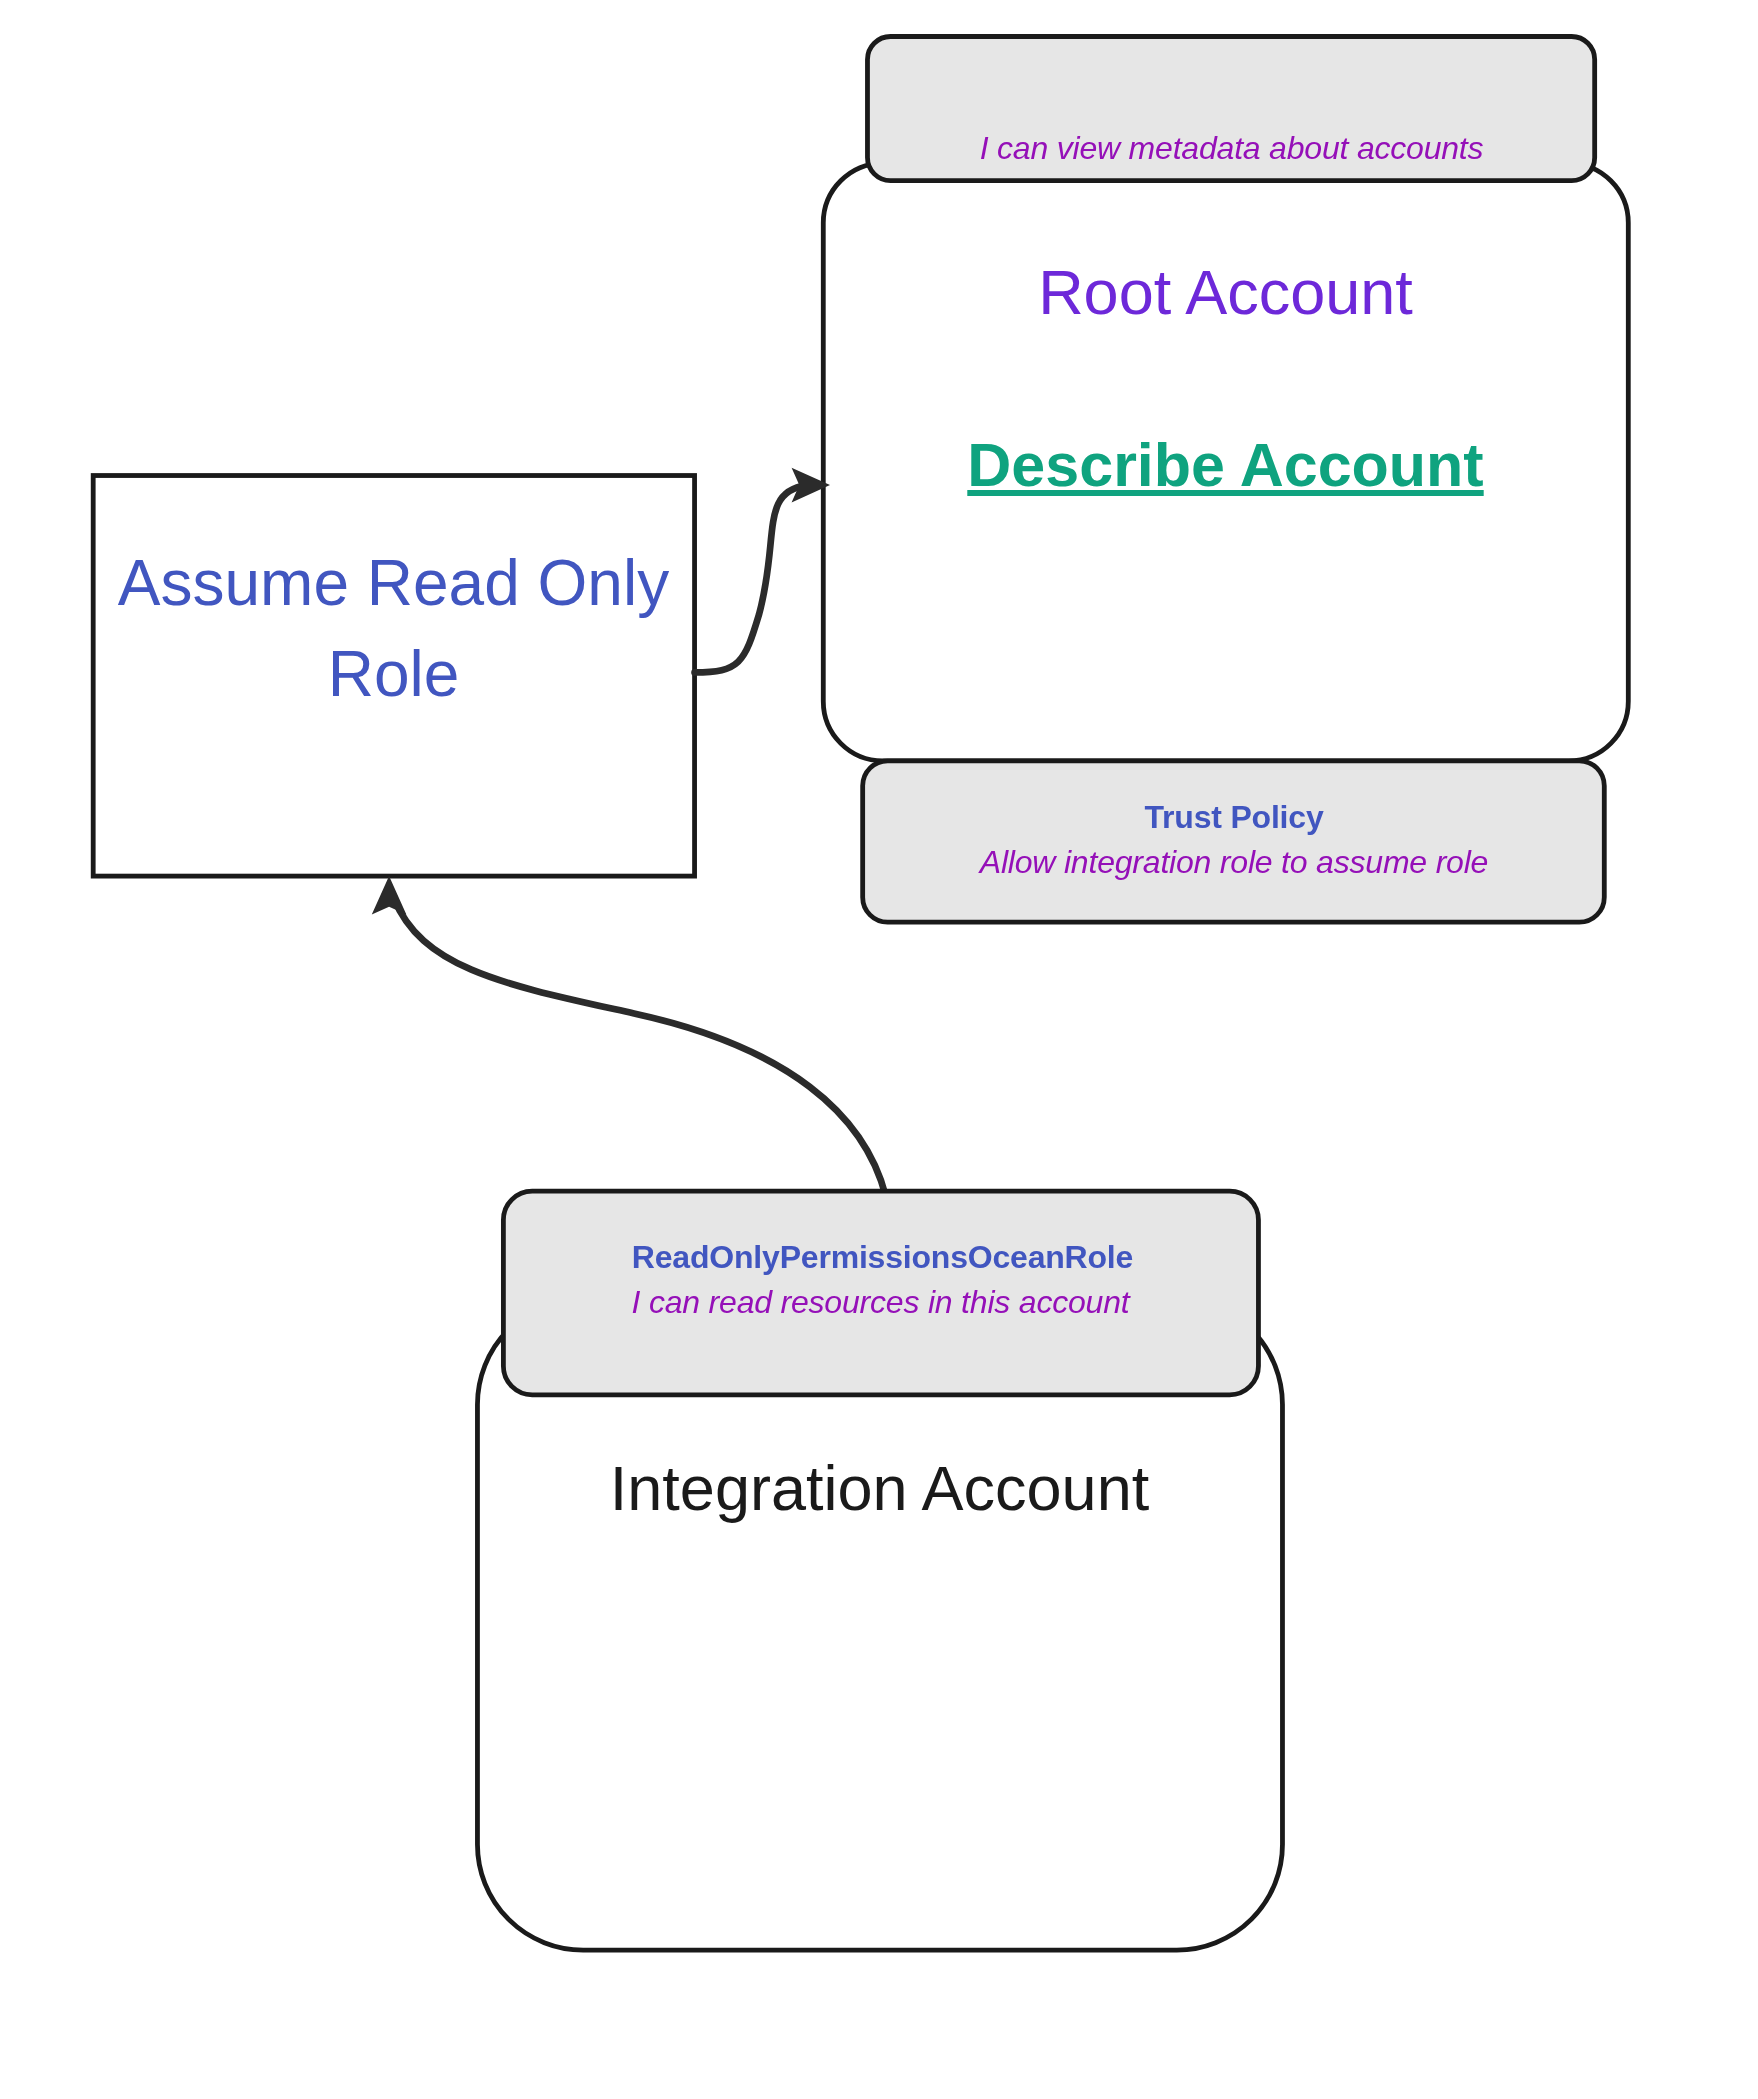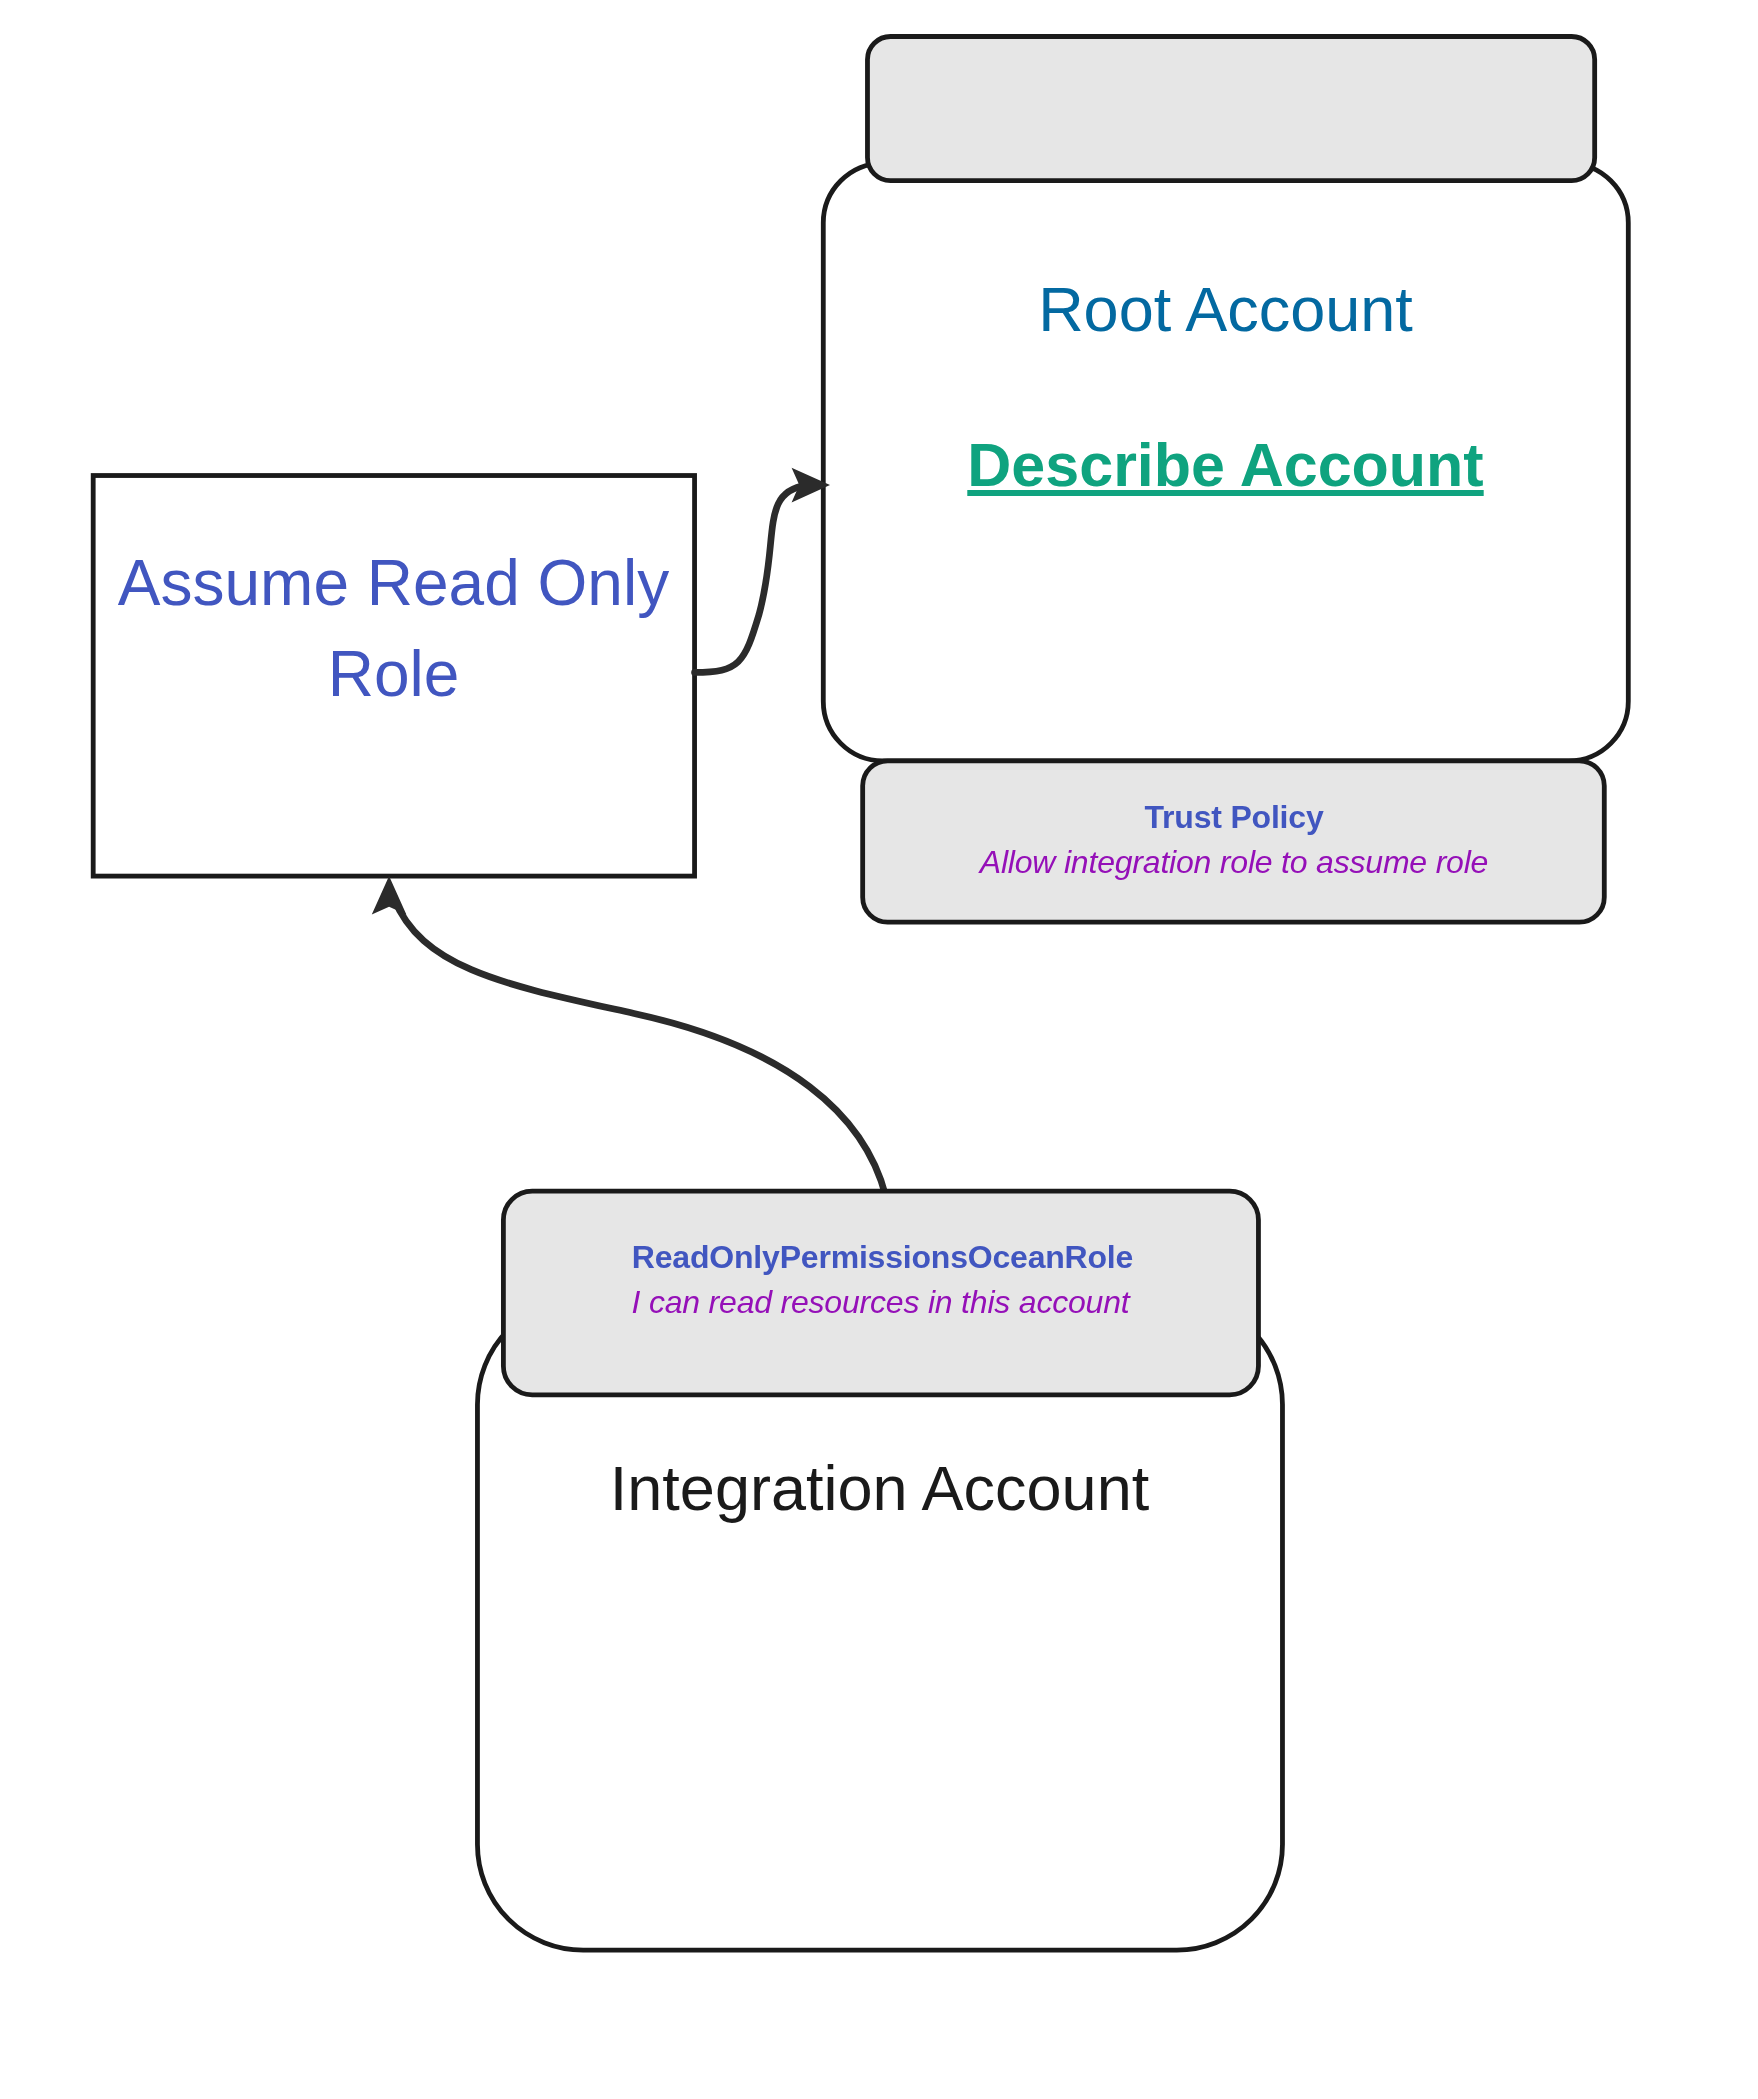--- a/index.html
+++ b/index.html
@@ -62,22 +62,21 @@
     line-height: 1.42;
     white-space: normal;
   }
 
   
   #root-account-title {
     left: 823px;
     top: 255px;
     width: 805px;
     font-size: 63px;
-    color: #0369a1;
-    margin-top: 17px;
+    color: #6d28d9;
   }
   #root-account-action {
     left: 823px;
     top: 423px;
     width: 805px;
     font-size: 61px;
     font-weight: bold;
     color: #0fa37f;
     line-height: 1.38;
     white-space: normal;
@@ -159,20 +158,21 @@
 
   <div class="txt" id="assume-text">Assume Read Only Role</div>
 
   <div class="txt" id="root-account-title">Root Account</div>
 
   <div class="txt" id="root-account-action">Describe Account</div>
 
   <div class="txt" id="integration-title">Integration Account</div>
 
 
+  <div class="label-text label-desc" id="org-role-desc">I can view metadata about accounts</div>
 
   <div class="label-text label-title" id="trust-policy-title">Trust Policy</div>
   <div class="label-text label-desc" id="trust-policy-desc">Allow integration role to assume role</div>
 
   <div class="label-text label-title" id="readonly-title">ReadOnlyPermissionsOceanRole</div>
   <div class="label-text label-desc" id="readonly-desc">I can read resources in this account</div>
 
 </div>
 
 

